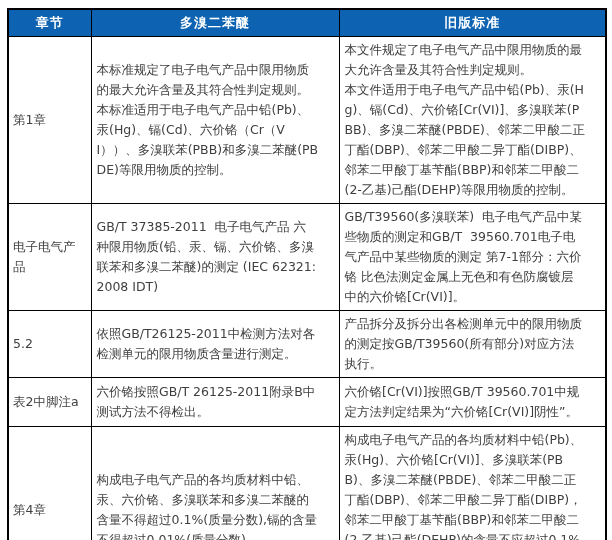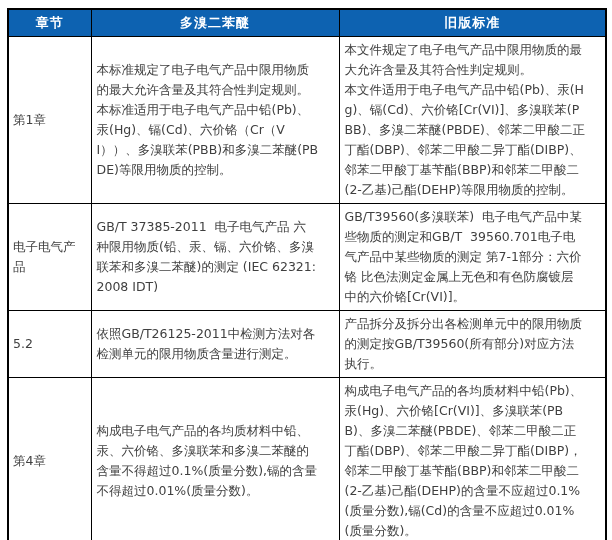--- a/index.html
+++ b/index.html
@@ -112,20 +112,31 @@
         <td class="section">
           <div class="celltext">5.2</div>
         </td>
         <td class="body">
           <div class="celltext">依照GB/T26125-2011中检测方法对各检测单元的限用物质含量进行测定。</div>
         </td>
         <td class="body">
           <div class="celltext">产品拆分及拆分出各检测单元中的限用物质的测定按GB/T39560(所有部分)对应方法执行。</div>
         </td>
       </tr>
+      <tr class="r4">
+        <td class="section">
+          <div class="celltext">表2中脚注a</div>
+        </td>
+        <td class="body">
+          <div class="celltext">六价铬按照GB/T 26125-2011附录B中测试方法不得检出。</div>
+        </td>
+        <td class="body">
+          <div class="celltext">六价铬[Cr(VI)]按照GB/T 39560.701中规定方法判定结果为“六价铬[Cr(VI)]阴性”。</div>
+        </td>
+      </tr>
       <tr class="r5">
         <td class="section">
           <div class="celltext">第4章</div>
         </td>
         <td class="body">
           <div class="celltext">构成电子电气产品的各均质材料中铅、汞、六价铬、多溴联苯和多溴二苯醚的含量不得超过0.1%(质量分数),镉的含量不得超过0.01%(质量分数)。</div>
         </td>
         <td class="body">
           <div class="celltext">构成电子电气产品的各均质材料中铅(Pb)、汞(Hg)、六价铬[Cr(VI)]、多溴联苯(PBB)、多溴二苯醚(PBDE)、邻苯二甲酸二正丁酯(DBP)、邻苯二甲酸二异丁酯(DIBP)，邻苯二甲酸丁基苄酯(BBP)和邻苯二甲酸二(2-乙基)己酯(DEHP)的含量不应超过0.1%(质量分数),镉(Cd)的含量不应超过0.01%(质量分数)。</div>
         </td>

